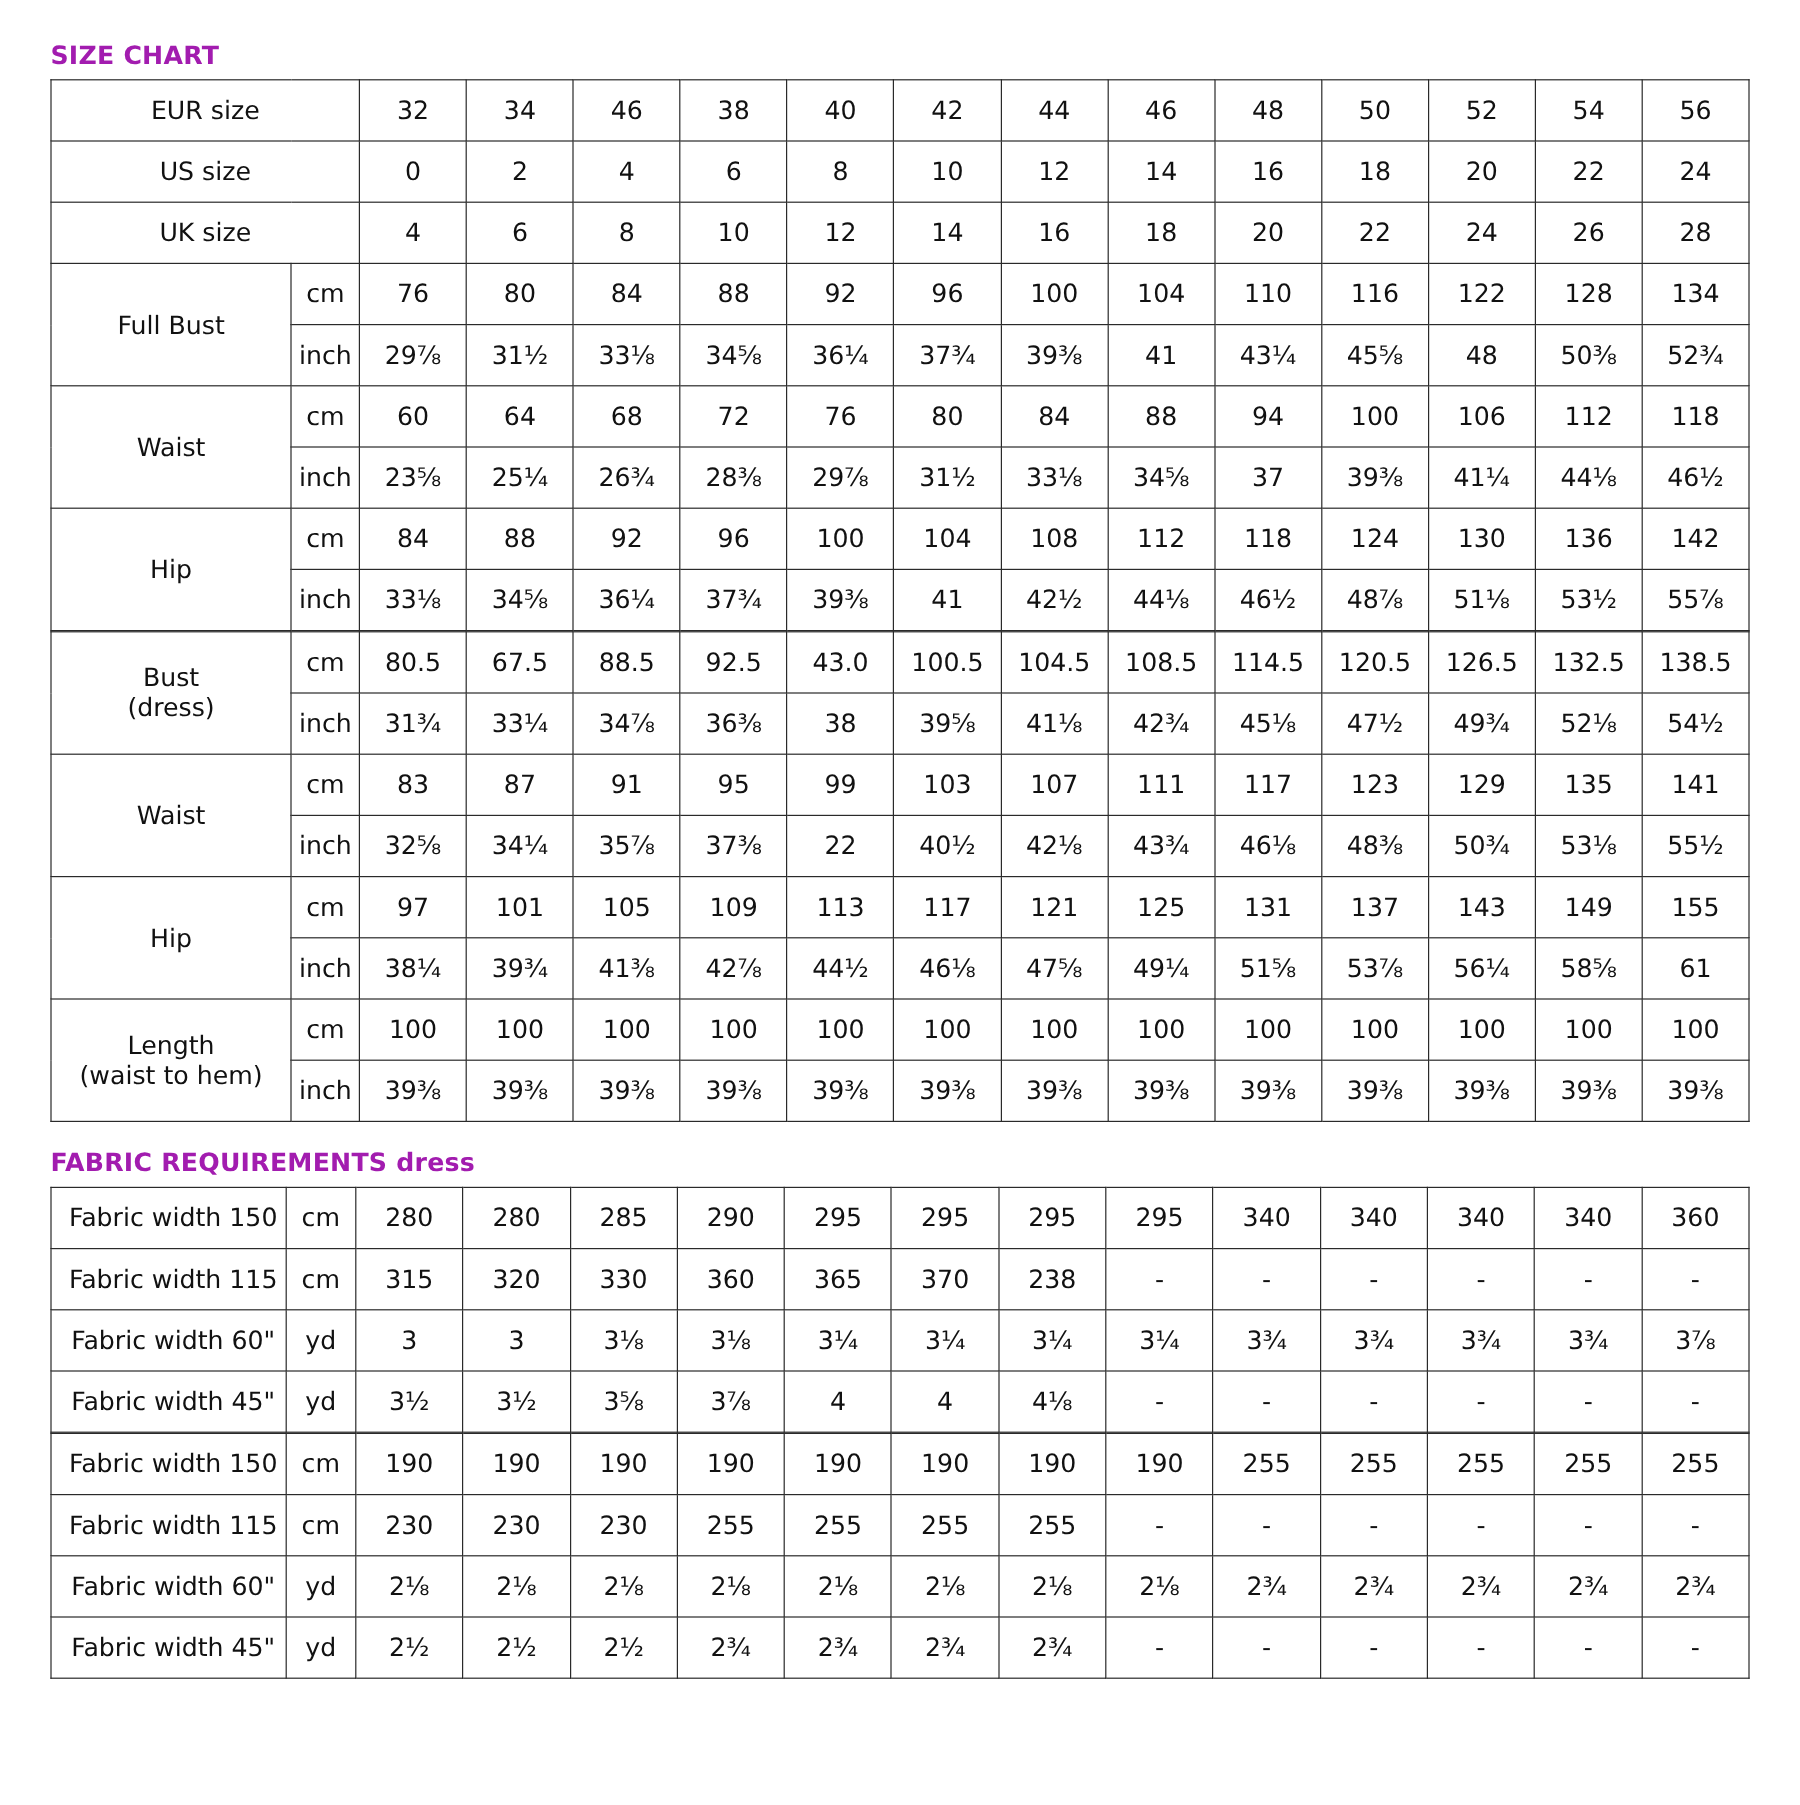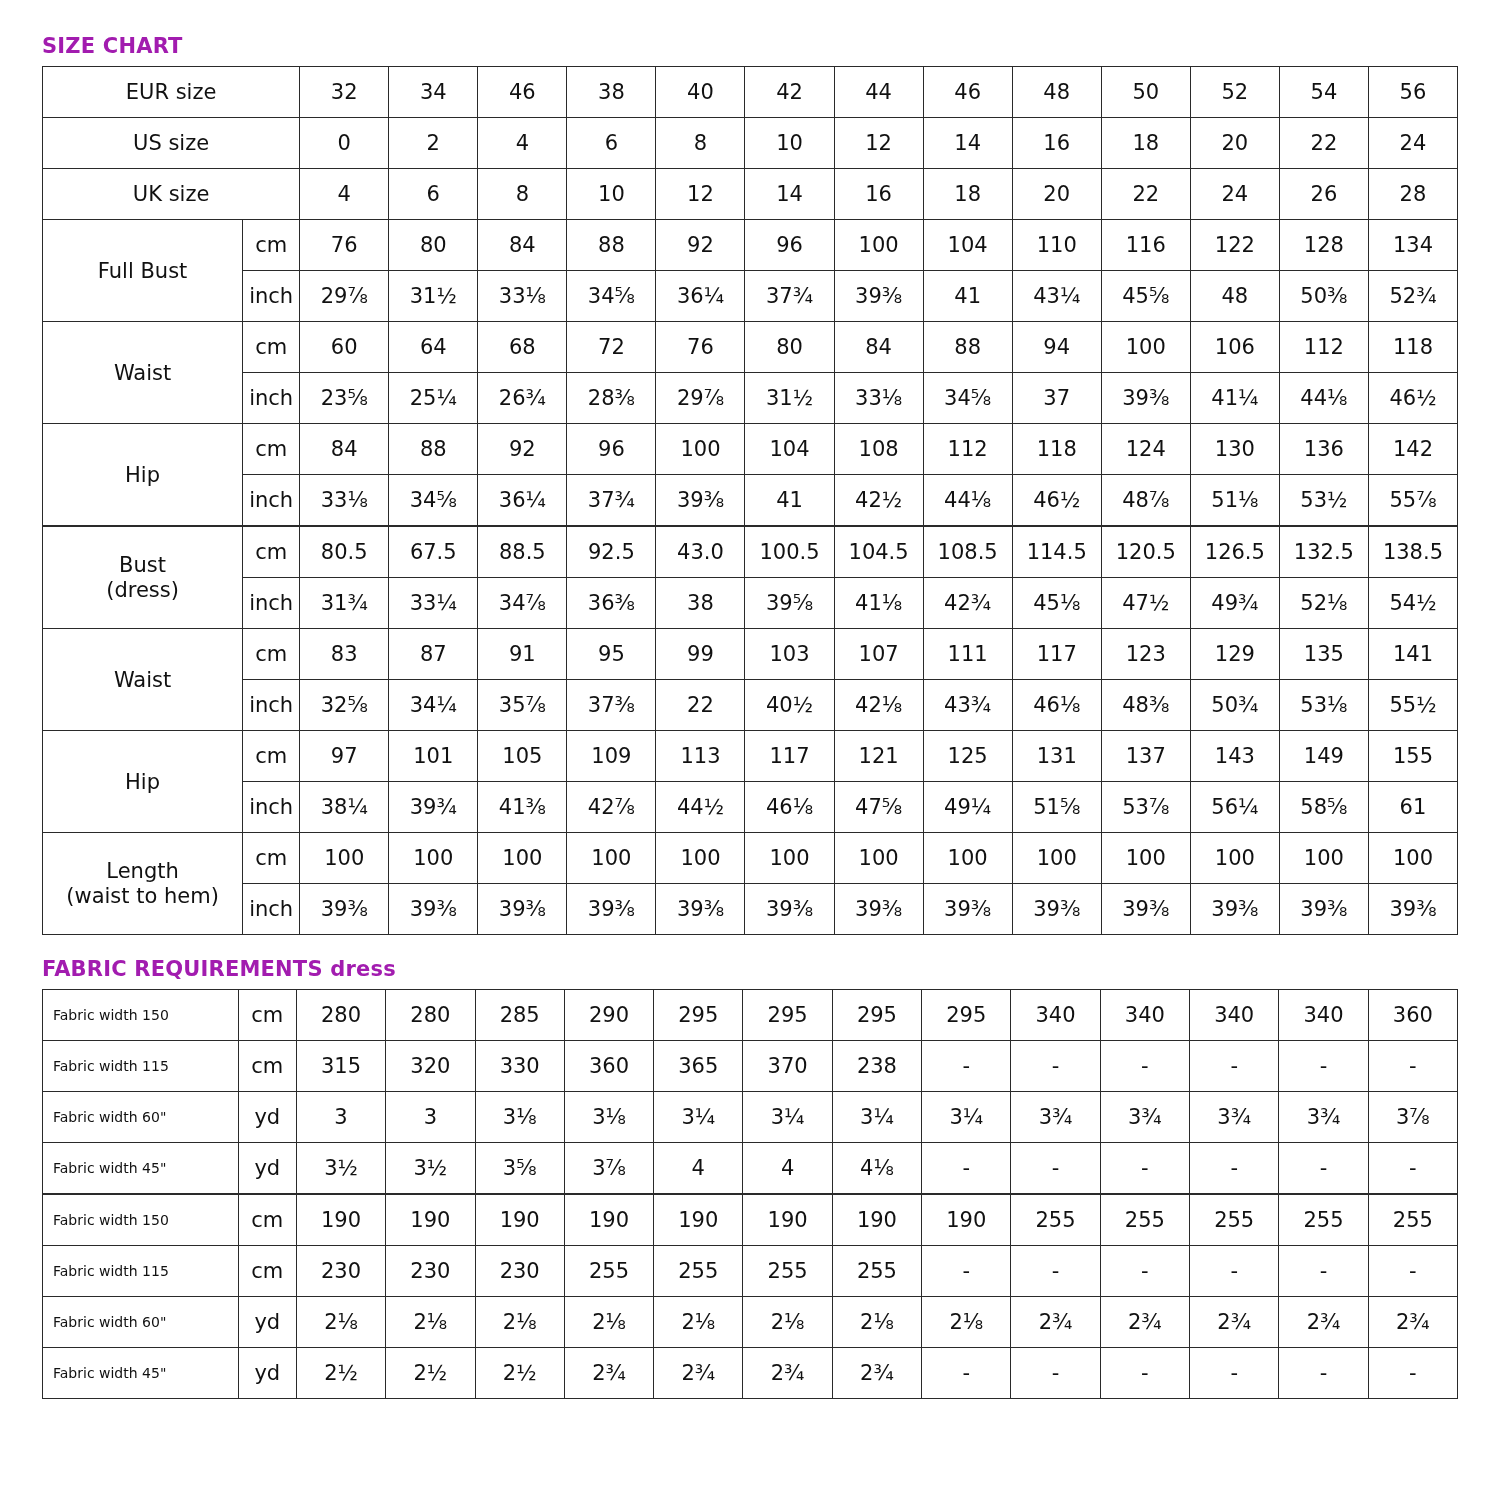--- a/index.html
+++ b/index.html
@@ -43,23 +43,23 @@
     height: 50px;
     padding: 0 2px;
     color: #111;
     background: #fff;
   }
   td.rowlabel {
     text-align: center;
     font-size: 21px;
   }
   td.rowlabel.left {
-    text-align: left;
+    text-align: center;
     padding-left: 10px;
-    font-size: 14px;
+    font-size: 21px;
   }
   td.unit {
     font-size: 20px;
     margin-left: 41px;
   }
   .two-line {
     line-height: 1.15;
   }
 </style>
 </head>

